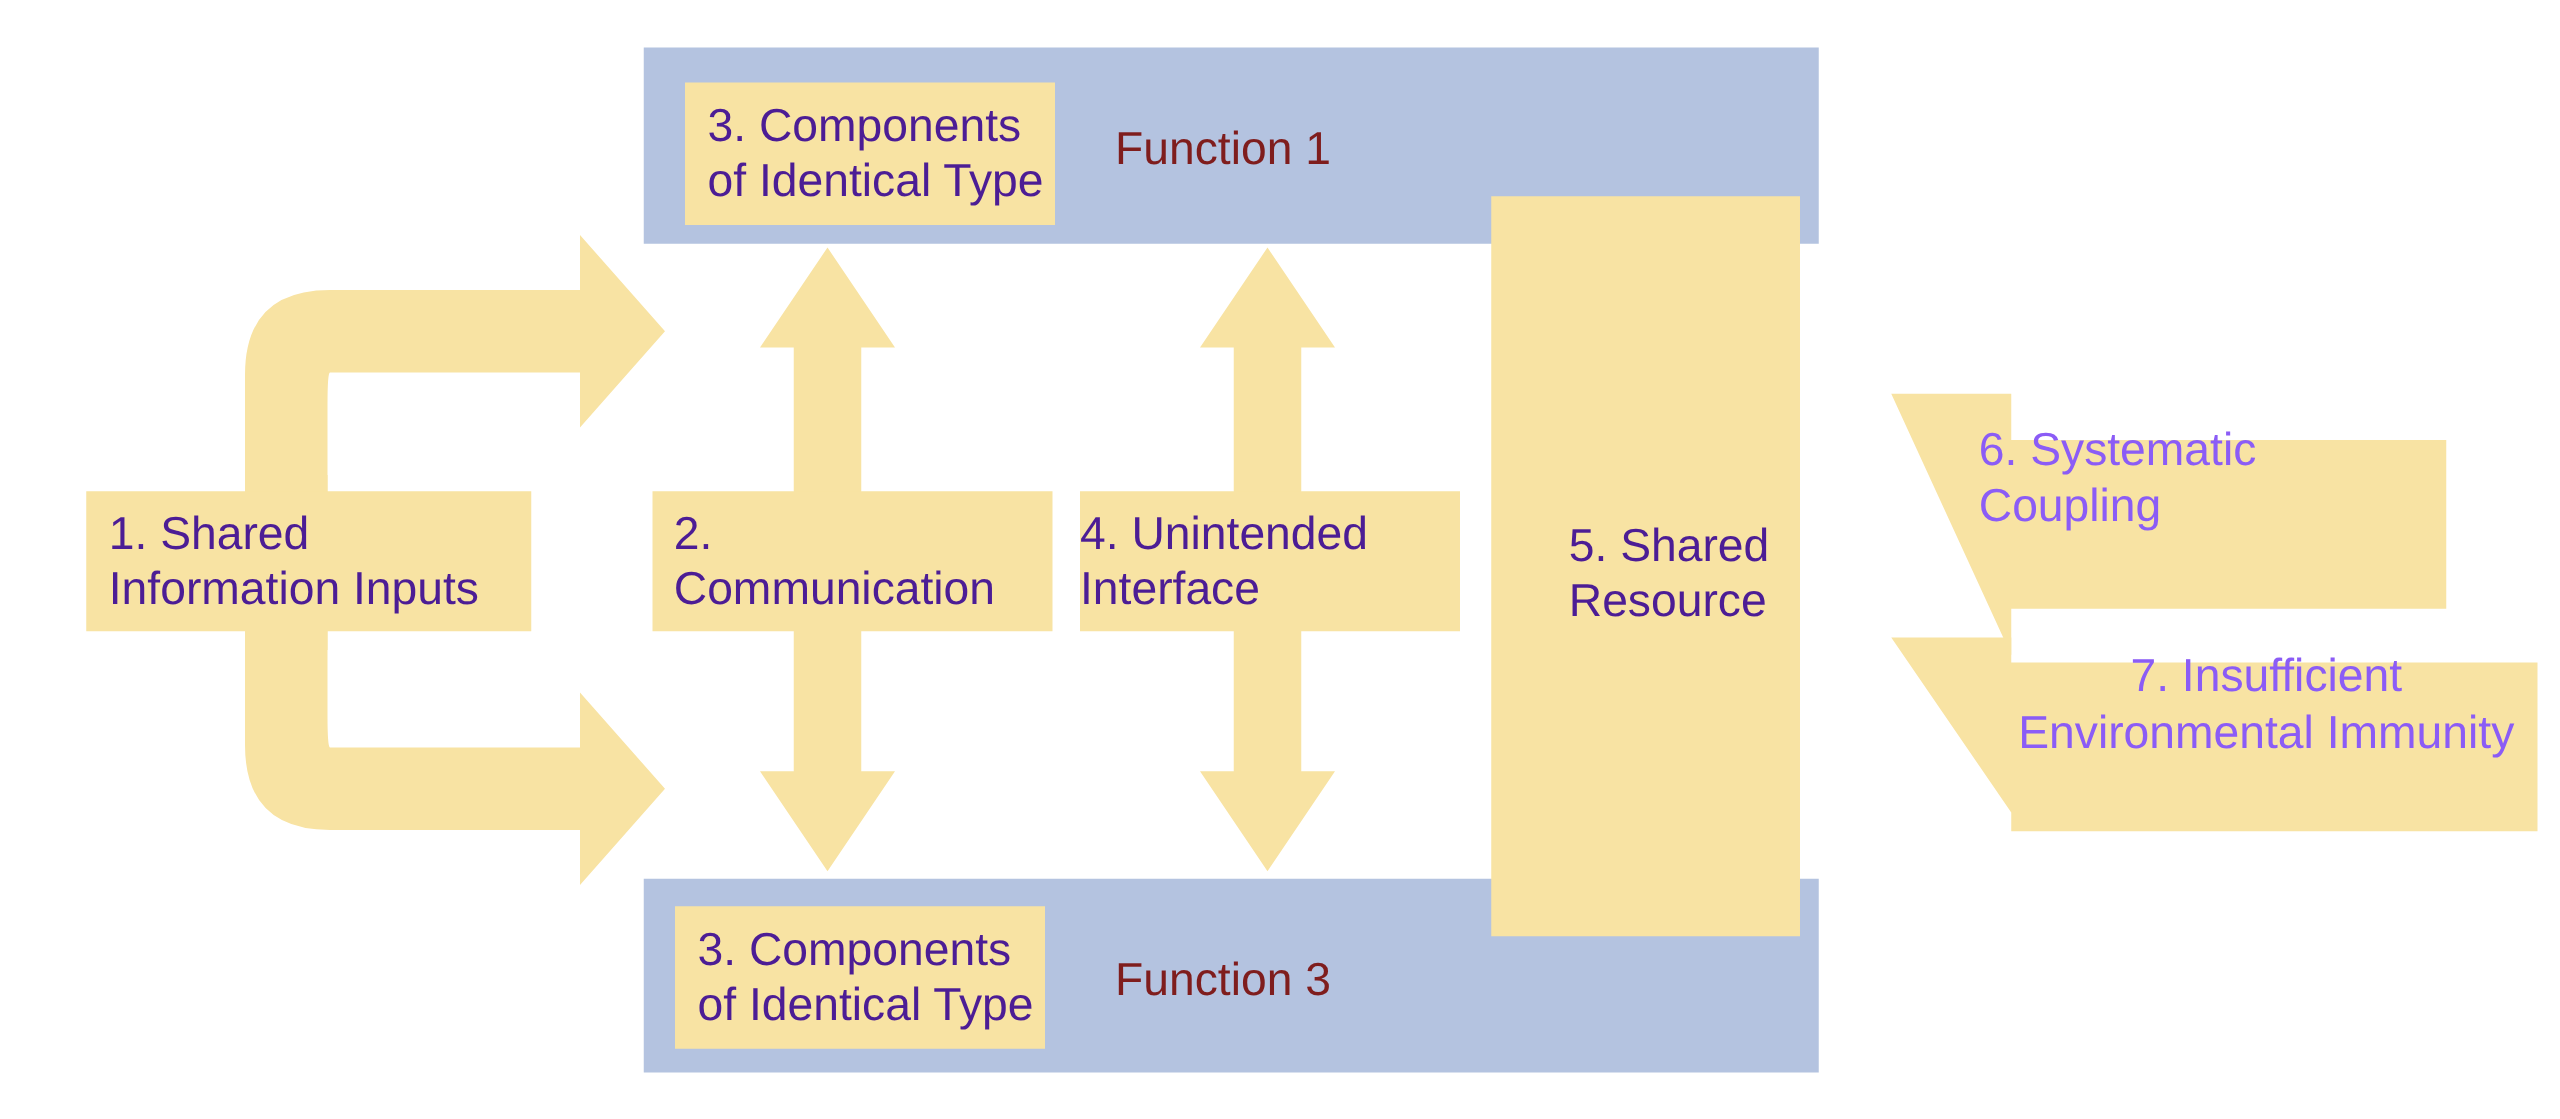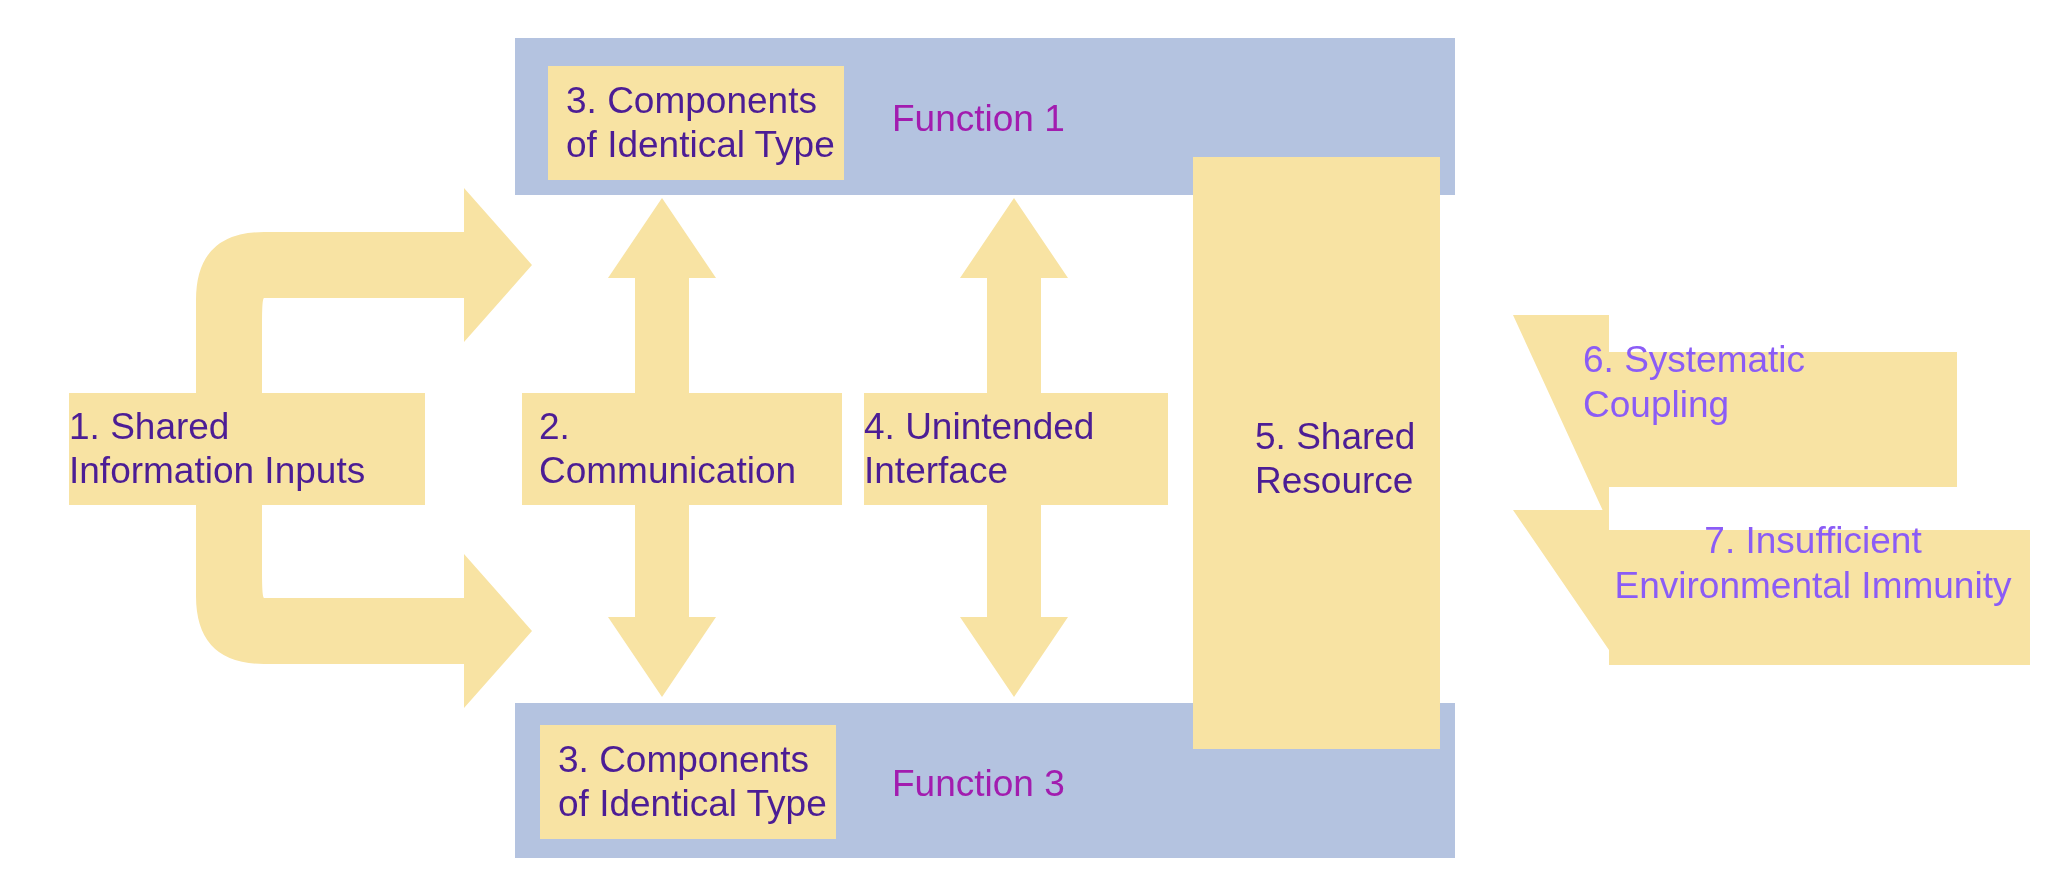--- a/index.html
+++ b/index.html
@@ -30,21 +30,21 @@
     line-height: 1.20;
     box-sizing: border-box;
     display: flex;
     flex-direction: column;
     justify-content: center;
     white-space: pre-line;
     z-index: 5;
   }
   .fn-name {
     position: absolute;
-    color: #a21caf;
+    color: #7f1d1d;
     font-size: 37px;
     z-index: 5;
     background: transparent;
   }
   .arrow-lbl {
     position: absolute;
     color: #8b5cf6;
     font-size: 37px;
     line-height: 1.22;
     white-space: pre-line;
@@ -131,21 +131,21 @@
              Z"></path>
 
     <rect x="548" y="66" width="296" height="114" fill="#F8E3A3"></rect>
     <rect x="540" y="725" width="296" height="114" fill="#F8E3A3"></rect>
 
     <rect x="69" y="393" width="356" height="112" fill="#F8E3A3"></rect>
     <rect x="522" y="393" width="320" height="112" fill="#F8E3A3"></rect>
     <rect x="864" y="393" width="304" height="112" fill="#F8E3A3"></rect>
   </svg>
 
-  <div class="lbl" style="left:69px; top:393px; width:356px; height:112px; background:transparent;">1. Shared
+  <div class="lbl" style="left:69px; top:393px; width:356px; height:112px; padding-left:18px; background:transparent;">1. Shared
 Information Inputs</div>
 
   <div class="lbl" style="left:522px; top:393px; width:320px; height:112px; padding-left:17px; background:transparent;">2.
 Communication</div>
 
   <div class="lbl" style="left:864px; top:393px; width:304px; height:112px; background:transparent;">4. Unintended
 Interface</div>
 
   <div class="lbl" style="left:1211px; top:403px; width:230px; height:112px; background:transparent;margin-left:44px;">5. Shared
 Resource</div>

